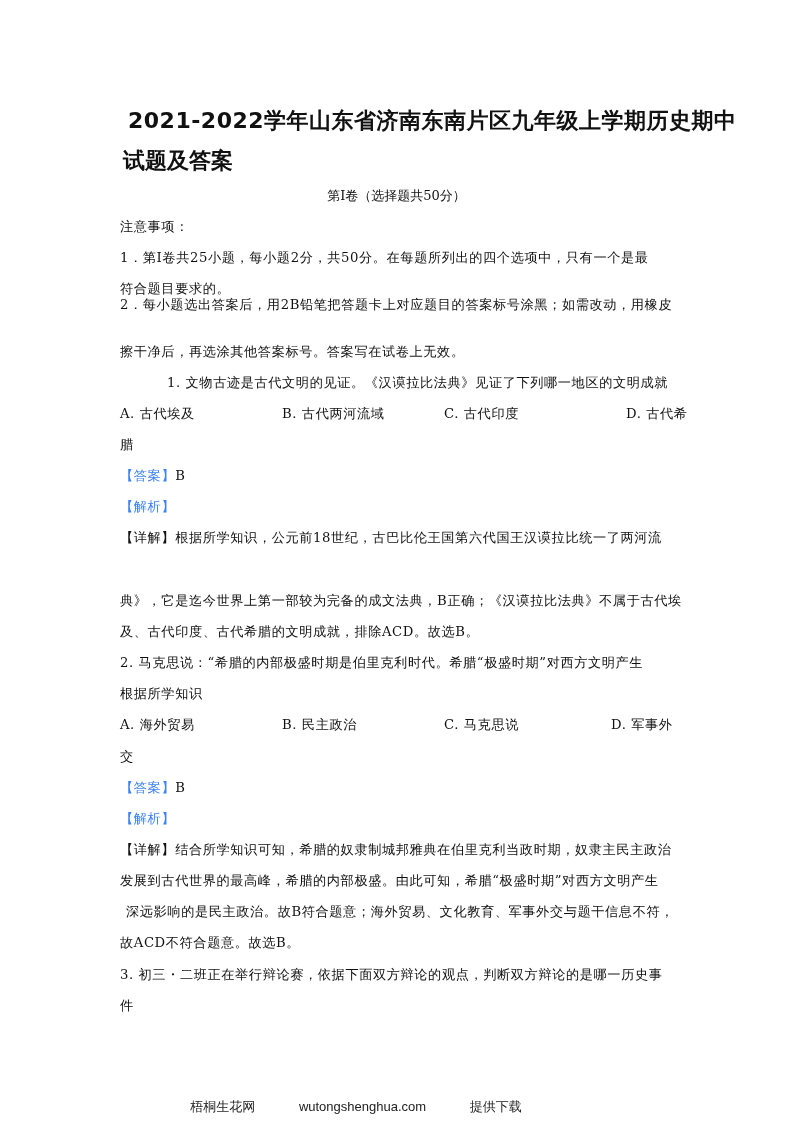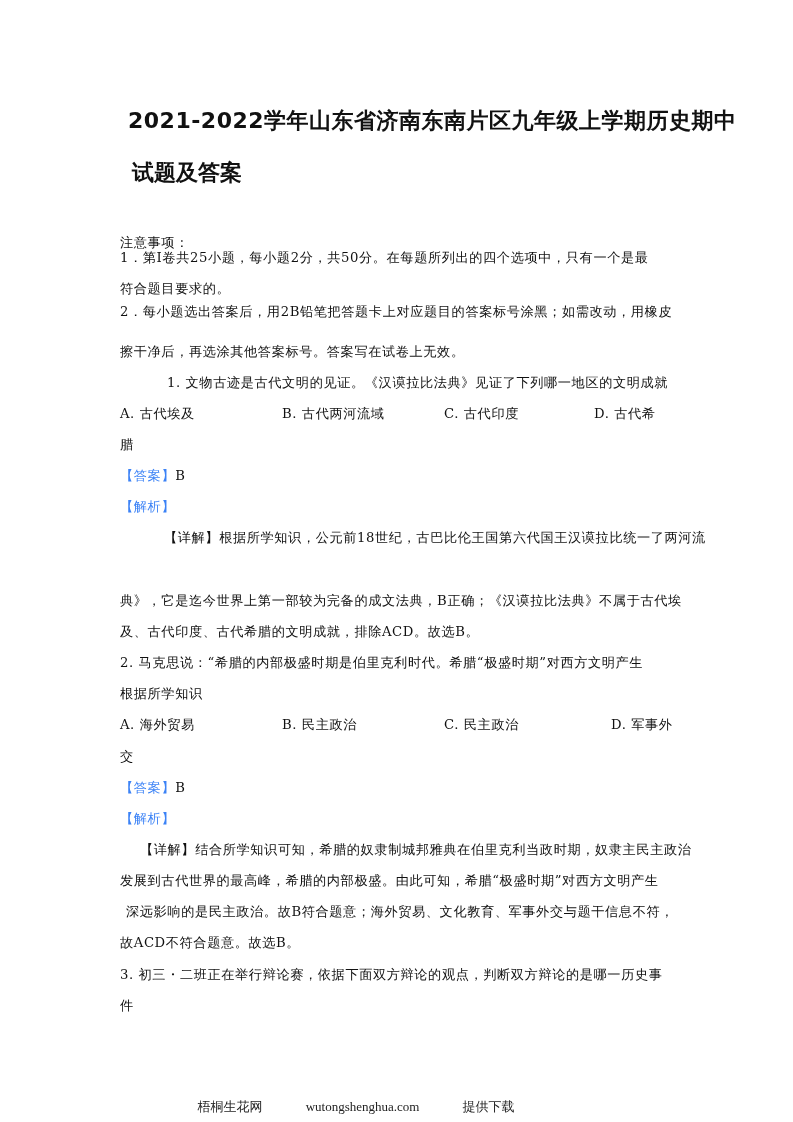--- a/index.html
+++ b/index.html
@@ -8,91 +8,92 @@
       font-family: "DejaVu Serif", "Liberation Serif", serif;
       color: #111111;
     }
     .page { position: absolute; left: 0; top: 0; width: 793px; height: 1122px; }
     .title {
       position: absolute; left: 120px; width: 560px;
       font-family: "DejaVu Sans", "Liberation Sans", sans-serif;
       font-weight: bold; font-size: 22px; line-height: 40px; color: #111;
     }
     .title .t1 { position: absolute; top: 0; left: 8px; white-space: nowrap; letter-spacing: 0.5px; }
-    .title .t2 { position: absolute; top: 40px; left: 12px; white-space: nowrap; margin-top: 12px; }
+    .title .t2 { position: absolute; top: 40px; left: 3px; white-space: nowrap; }
     .section-head {
       position: absolute; top: 187px; left: 0; width: 793px; text-align: center;
       font-size: 13px; line-height: 18px;
     }
     .line {
       position: absolute; left: 120px; width: 560px;
       font-size: 13.2px; line-height: 18px; white-space: nowrap;
       letter-spacing: 0.6px;
     }
     .label-blue { color: #3b82f6; }
     .opt { position: absolute; top: 0; white-space: nowrap; }
     .footer {
       position: absolute; top: 1098px; left: 0; width: 712px; text-align: center;
-      font-family: Liberation Serif, serif; font-size: 13px; color: #222;
+      font-family: Liberation Sans, sans-serif; font-size: 13px; color: #222;
     }
     .footer span { margin: 0 20px; }
   </style>
 </head>
 <body>
 
 <div class="page">
 
   <div class="title" style="top:101px;">
     <div class="t1">2021-2022学年山东省济南东南片区九年级上学期历史期中</div>
     <div class="t2">试题及答案</div>
   </div>
 
+  <div class="section-head">第Ⅰ卷（选择题共50分）</div>
 
-  <div class="line" style="top:234px;">注意事项：</div>
+  <div class="line" style="top:218px;">注意事项：</div>
   <div class="line" style="top:249px;">1．第Ⅰ卷共25小题，每小题2分，共50分。在每题所列出的四个选项中，只有一个是最</div>
   <div class="line" style="top:280px;">符合题目要求的。</div>
-  <div class="line" style="top:303px;">2．每小题选出答案后，用2B铅笔把答题卡上对应题目的答案标号涂黑；如需改动，用橡皮</div>
+  <div class="line" style="top:296px;">2．每小题选出答案后，用2B铅笔把答题卡上对应题目的答案标号涂黑；如需改动，用橡皮</div>
   <div class="line" style="top:343px;">擦干净后，再选涂其他答案标号。答案写在试卷上无效。</div>
 
   <div class="line" style="top:374px;margin-left:47px;">1. 文物古迹是古代文明的见证。《汉谟拉比法典》见证了下列哪一地区的文明成就</div>
   <div class="line" style="top:405px;">
     <span class="opt" style="left:0;">A. 古代埃及</span>
     <span class="opt" style="left:162px;">B. 古代两河流域</span>
     <span class="opt" style="left:324px;">C. 古代印度</span>
-    <span class="opt" style="left:474px;">D. 古代希</span>
+    <span class="opt" style="left:506px;">D. 古代希</span>
   </div>
   <div class="line" style="top:436px;">腊</div>
   <div class="line" style="top:467px;">
     <span class="label-blue">【<span>答案</span>】</span><span>B</span>
   </div>
   <div class="line" style="top:498px;">
     <span class="label-blue">【<span>解析</span>】</span>
   </div>
-  <div class="line" style="top:529px;margin-left:44px;">
+  <div class="line" style="top:529px;">
     <span>【详解】</span><span>根据所学知识，公元前18世纪，古巴比伦王国第六代国王汉谟拉比统一了两河流</span>
   </div>
   <div class="line" style="top:592px;">典》，它是迄今世界上第一部较为完备的成文法典，B正确；《汉谟拉比法典》不属于古代埃</div>
   <div class="line" style="top:623px;">及、古代印度、古代希腊的文明成就，排除ACD。故选B。</div>
 
   <div class="line" style="top:654px;">2. 马克思说：“希腊的内部极盛时期是伯里克利时代。希腊“极盛时期”对西方文明产生</div>
   <div class="line" style="top:685px;">根据所学知识</div>
   <div class="line" style="top:716px;">
     <span class="opt" style="left:0;">A. 海外贸易</span>
     <span class="opt" style="left:162px;">B. 民主政治</span>
-    <span class="opt" style="left:324px;">C. 民主政治</span>
+    <span class="opt" style="left:324px;">C. 马克思说</span>
     <span class="opt" style="left:491px;">D. 军事外</span>
   </div>
   <div class="line" style="top:748px;">交</div>
   <div class="line" style="top:779px;">
     <span class="label-blue">【<span>答案</span>】</span><span>B</span>
   </div>
   <div class="line" style="top:810px;">
     <span class="label-blue">【<span>解析</span>】</span>
   </div>
-  <div class="line" style="top:841px;margin-left:20px;">
+  <div class="line" style="top:841px;">
     <span>【详解】</span><span>结合所学知识可知，希腊的奴隶制城邦雅典在伯里克利当政时期，奴隶主民主政治</span>
   </div>
   <div class="line" style="top:872px;">发展到古代世界的最高峰，希腊的内部极盛。由此可知，希腊“极盛时期”对西方文明产生</div>
   <div class="line" style="top:903px;text-align:center;">深远影响的是民主政治。故B符合题意；海外贸易、文化教育、军事外交与题干信息不符，</div>
   <div class="line" style="top:934px;">故ACD不符合题意。故选B。</div>
 
   <div class="line" style="top:966px;">3. 初三・二班正在举行辩论赛，依据下面双方辩论的观点，判断双方辩论的是哪一历史事</div>
   <div class="line" style="top:997px;">件</div>
 
   <div class="footer">

